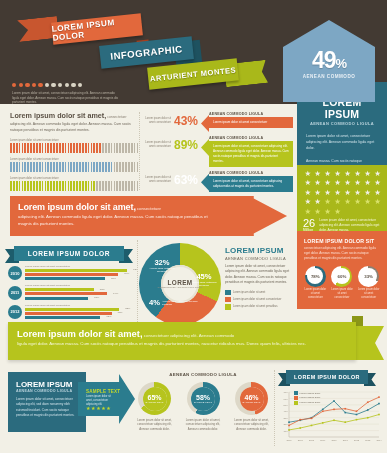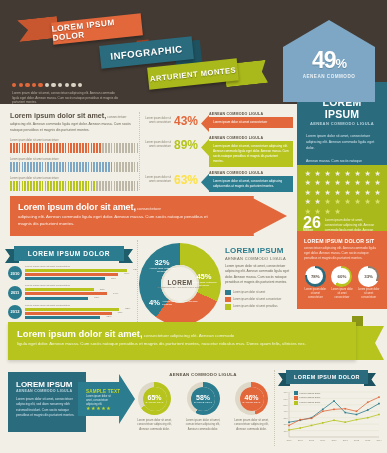--- a/index.html
+++ b/index.html
@@ -43,21 +43,21 @@
   .panel88 h3{margin:0;padding:14px 8px 0;color:#fff;font-size:10.5px;font-weight:bold;letter-spacing:.2px;text-align:center;}
   .panel88 .sub2{color:#b9d3dc;font-size:4px;font-weight:bold;text-align:center;letter-spacing:.4px;margin-top:1px;}
   .panel88 p{margin:7px 9px 0;color:#cfe2e9;font-size:3.5px;line-height:1.75;}
 
   
   .starpanel{position:absolute;left:297px;top:165px;width:90px;height:66px;background:#a9b81a;z-index:5;}
   .stars{padding:5px 6px 0;display:flex;flex-wrap:wrap;gap:0.6px;width:84px;}
   .stars span{width:9.4px;text-align:center;font-size:7.4px;line-height:8.8px;color:#d9e26b;}
   .stars span.on{color:#f2f0e6;}
   .mrow{display:flex;align-items:flex-start;padding:2px 6px 0;}
-  .mrow .big{color:#fff;font-weight:bold;font-size:16px;line-height:10px;}
+  .mrow .big{color:#fff;font-weight:normal;font-size:11px;line-height:10px;}
   .mrow .bigsub{color:#eef2c0;font-size:3.2px;font-weight:bold;}
   .mrow p{margin:0 0 0 4px;font-size:3.1px;line-height:1.55;color:#f4f7d6;}
 
   
   .orgpanel{position:absolute;left:297px;top:231px;width:90px;height:78px;background:#e2683c;z-index:5;}
   .orgpanel h4{margin:0;padding:7px 7px 0;color:#fff;font-size:5.2px;font-weight:bold;letter-spacing:.2px;}
   .orgpanel p{margin:2px 7px 0;color:#fbdccf;font-size:3.1px;line-height:1.6;}
   .minidonuts{display:flex;justify-content:space-around;padding:5px 5px 0;}
   .minidonut{width:23px;text-align:center;}
   .mdring{width:21px;height:21px;border-radius:50%;background:#fff;margin:0 auto;position:relative;}
@@ -489,21 +489,21 @@
         <div class="lft">Lorem ipsum dolor sit amet consectetuer</div>
         <div class="pct" style="color:#b6c41d">89%</div>
         <div class="tri" style="background:#b6c41d;clip-path:polygon(100% 0,100% 100%,0 50%)"></div>
         <div class="box">
           <div class="boxhead">AENEAN COMMODO LIGULA</div>
           <div class="boxbody" style="background:#b6c41d">Lorem ipsum dolor sit amet, consectetuer adipiscing elit. Aenean commodo ligula eget dolor. Aenean massa. Cum sociis natoque penatibus et magnis dis parturient montes.</div>
         </div>
       </div>
       <div class="co">
         <div class="lft">Lorem ipsum dolor sit amet consectetuer</div>
-        <div class="pct" style="color:#fde047">63%</div>
+        <div class="pct" style="color:#ffffff">63%</div>
         <div class="tri" style="background:#2b7c8e;clip-path:polygon(100% 0,100% 100%,0 50%)"></div>
         <div class="box">
           <div class="boxhead">AENEAN COMMODO LIGULA</div>
           <div class="boxbody" style="background:#2b7c8e">Lorem ipsum dolor sit amet, consectetuer adipiscing adipiscendus at magnis dis parturient montes.</div>
         </div>
       </div>
     </div>
 
   <div class="bigarrow">
     <h2><span style="font-size:9px;font-weight:bold;color:#fff">Lorem ipsum dolor sit amet,</span><span> consectetuer</span></h2>

